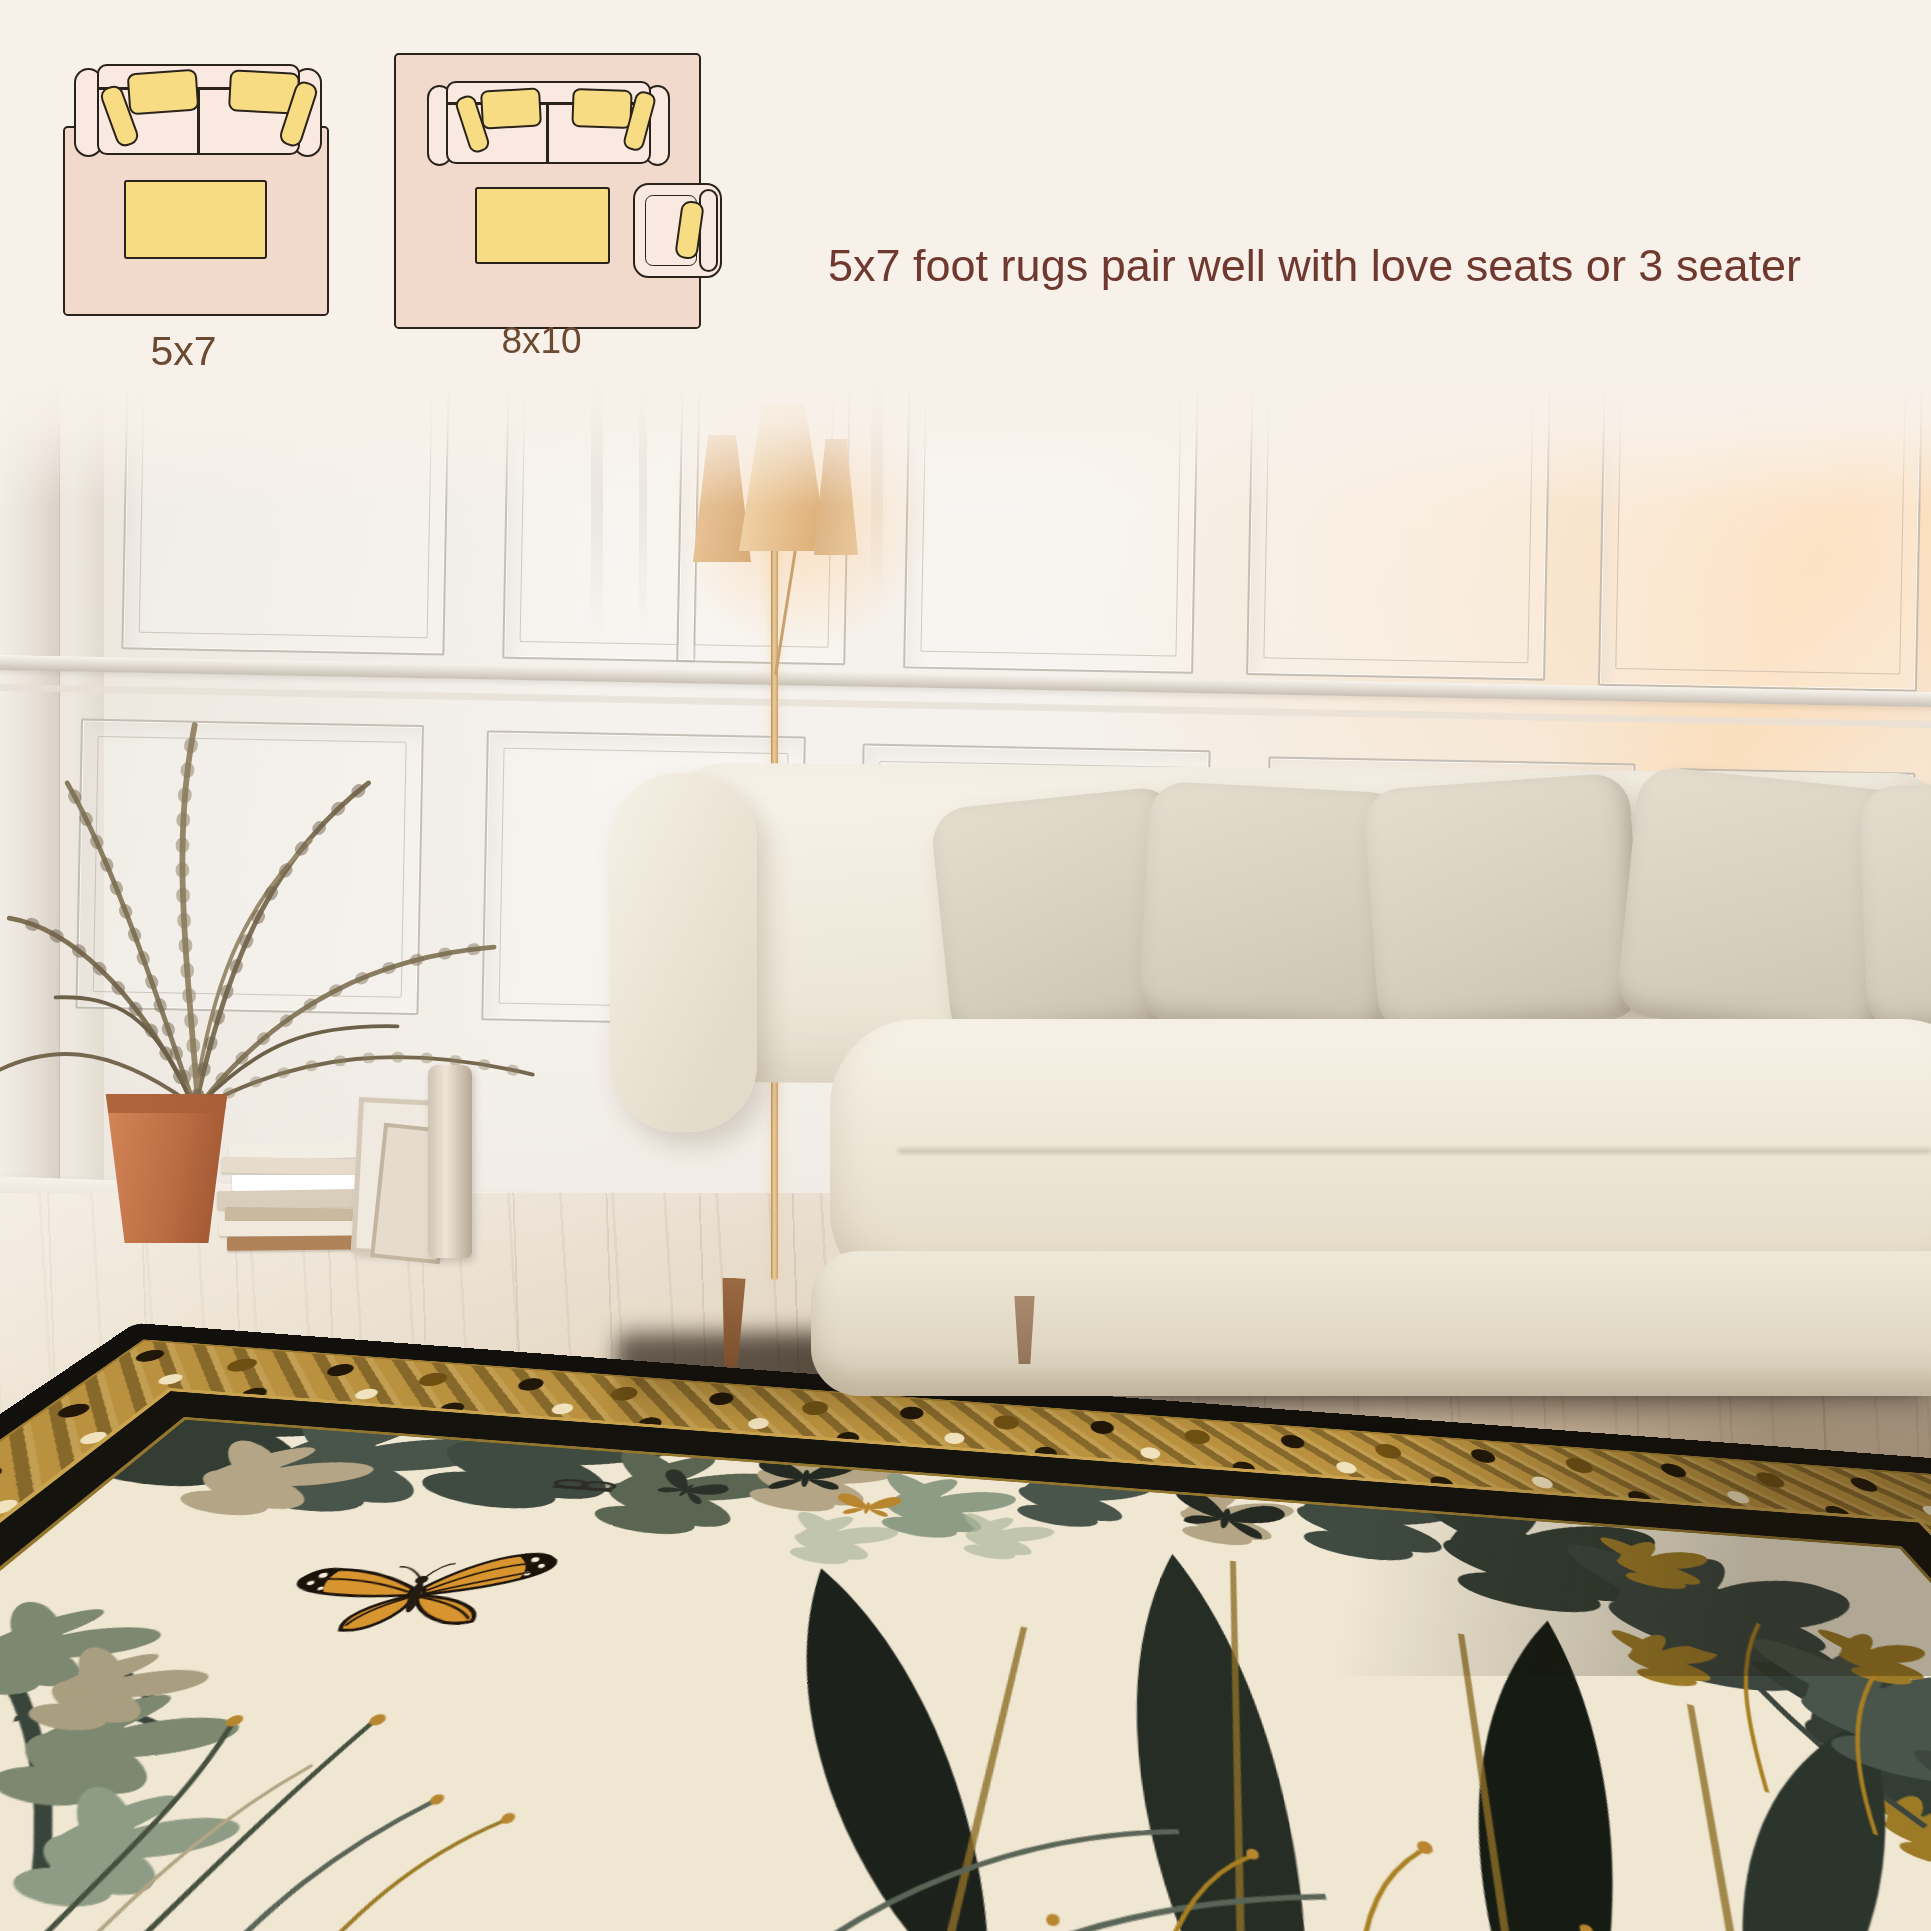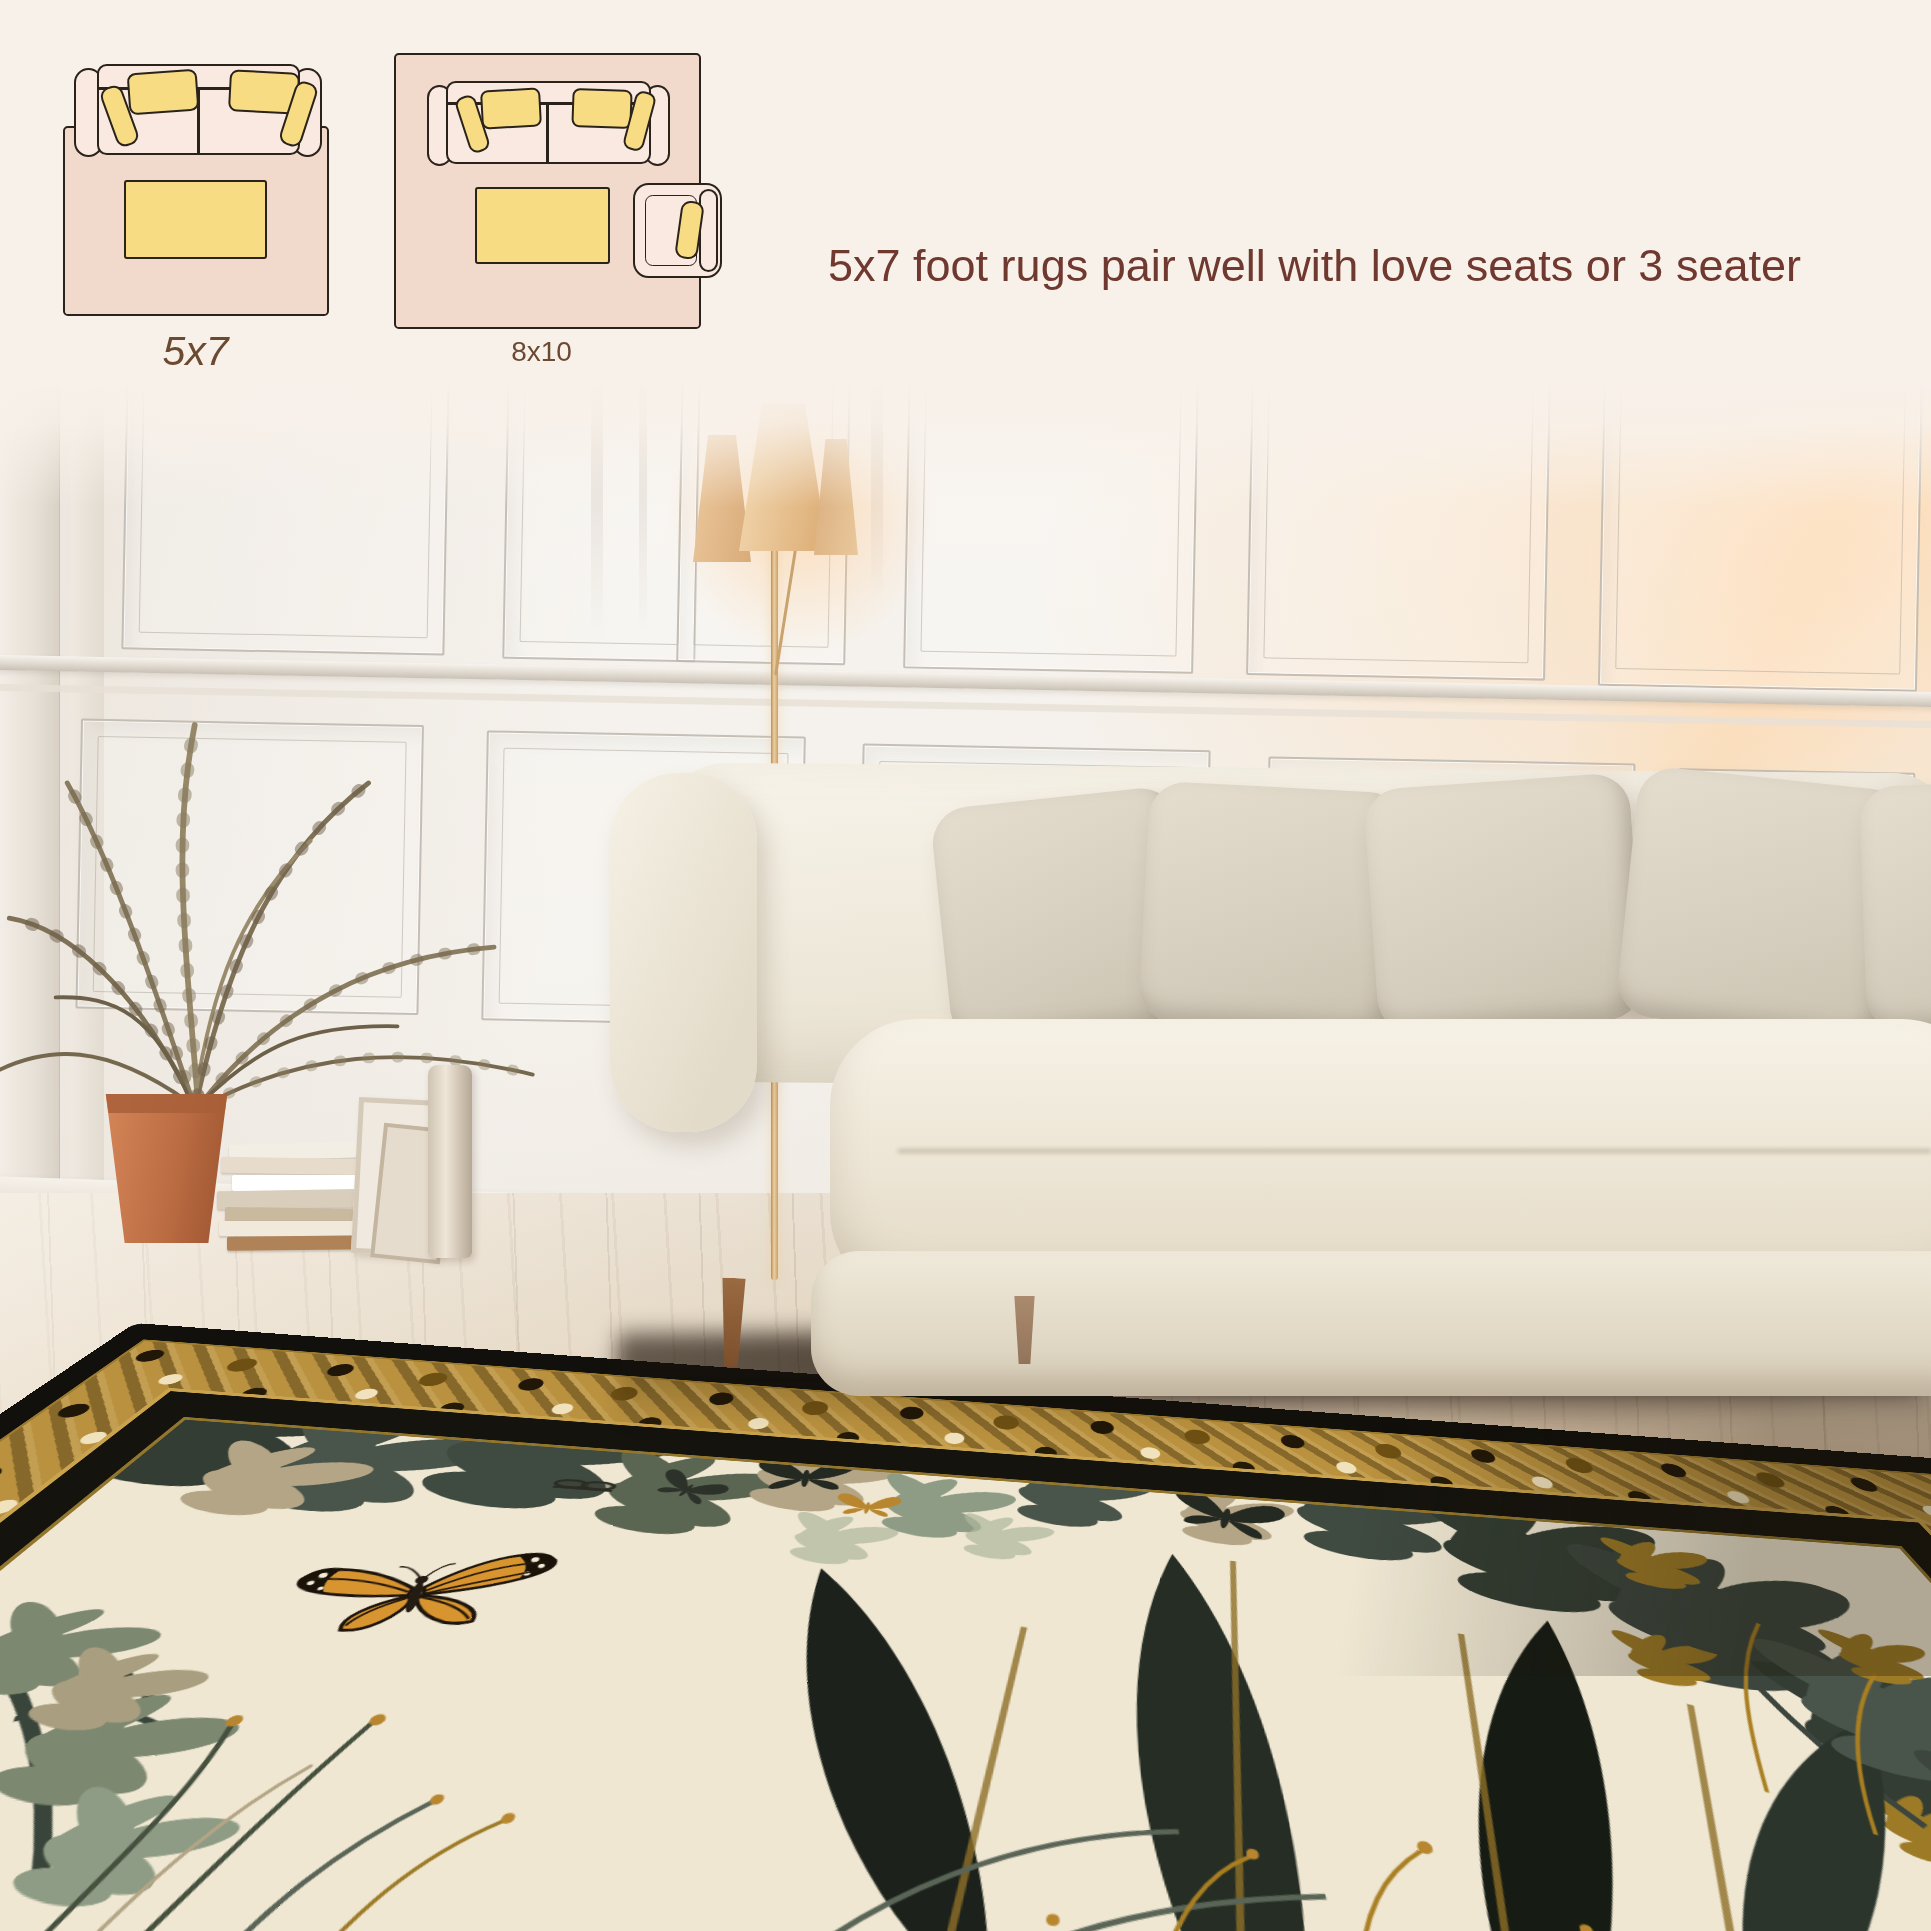--- a/index.html
+++ b/index.html
@@ -25,39 +25,39 @@
   .d1-armL{left:74px;top:68px;width:29px;height:89px;border-radius:14.5px;}
   .d1-armR{left:293px;top:68px;width:29px;height:89px;border-radius:14.5px;}
   .d1-body{left:97px;top:64px;width:203px;height:91px;border-radius:9.7px;}
   .d1-seamH{left:98px;top:87px;width:199px;height:2.9px;}
   .d1-seamV{left:197px;top:87px;width:2.9px;height:66px;}
   .d1-p1{left:128px;top:71px;width:70px;height:42px;border-radius:8.7px;transform:rotate(-4deg);}
   .d1-p2{left:229px;top:71px;width:70px;height:42px;border-radius:8.7px;transform:rotate(3deg);}
   .d1-s1{left:108px;top:85px;width:23px;height:62px;border-radius:9.7px;transform:rotate(-20deg);}
   .d1-s2{left:287px;top:81px;width:23px;height:66px;border-radius:9.7px;transform:rotate(18deg);}
   .d1-table{left:124px;top:180px;width:143px;height:79px;border-radius:2.9px;}
-  .d1-label{left:116px;top:328px;width:159px;font-style:italic;}
+  .d1-label{left:104px;top:328px;width:159px;}
 
   
   .d2-rug{left:394px;top:53px;width:307px;height:276px;}
   .d2-armL{left:427px;top:85px;width:25px;height:81px;border-radius:12.6px;}
   .d2-armR{left:645px;top:85px;width:25px;height:81px;border-radius:12.6px;}
   .d2-body{left:446px;top:81px;width:205px;height:83px;border-radius:9.7px;}
   .d2-seamH{left:448px;top:102px;width:201px;height:2.9px;}
   .d2-seamV{left:546px;top:102px;width:2.9px;height:60px;}
   .d2-p1{left:481px;top:89px;width:60px;height:39px;border-radius:7.7px;transform:rotate(-3deg);}
   .d2-p2{left:572px;top:89px;width:60px;height:39px;border-radius:7.7px;transform:rotate(2deg);}
   .d2-s1{left:462px;top:95px;width:21px;height:58px;border-radius:8.7px;transform:rotate(-18deg);}
   .d2-s2{left:629px;top:91px;width:21px;height:60px;border-radius:8.7px;transform:rotate(15deg);}
   .d2-table{left:475px;top:187px;width:135px;height:77px;border-radius:2.9px;}
   .d2-chair{left:633px;top:183px;width:89px;height:95px;border-radius:15.4px;}
   .d2-chair-seat{left:645px;top:195px;width:52px;height:71px;border-radius:7.7px;border-width:1.9px;}
   .d2-chair-back{left:699px;top:189px;width:19.3px;height:83px;border-radius:9.7px;}
   .d2-chair-pil{left:678px;top:201px;width:23px;height:58px;border-radius:9.7px;transform:rotate(8deg);}
-  .d2-label{left:462px;top:336px;width:159px;font-size:28px;}
+  .d2-label{left:462px;top:320px;width:159px;font-size:37px;}
 
   
   .photo{left:0;top:377px;width:1931px;height:1554px;overflow:hidden;z-index:10;
     background:
       radial-gradient(1255px 869px at 94% 12%, rgba(255,206,152,.55), transparent 62%),
       linear-gradient(105deg, rgba(233,226,217,.85) 0%, rgba(246,243,238,.25) 30%, transparent 55%),
       linear-gradient(180deg,#f7f4f0 0%,#f3efe9 42%,#eae4db 72%,#e0d9cf 100%);}
   .sun{right:0;top:0;width:599px;height:946px;
     background:linear-gradient(115deg, transparent 38%, rgba(255,213,163,.38) 55%, transparent 72%);}
 

